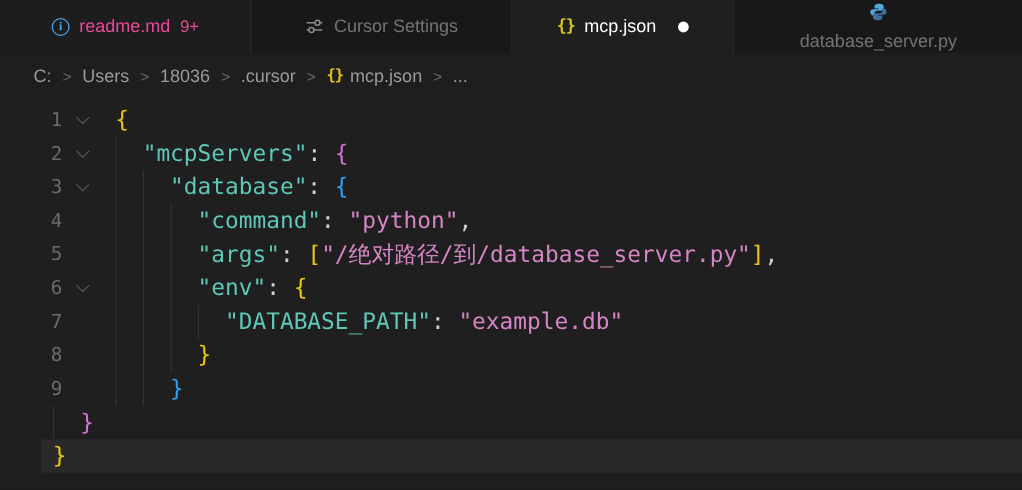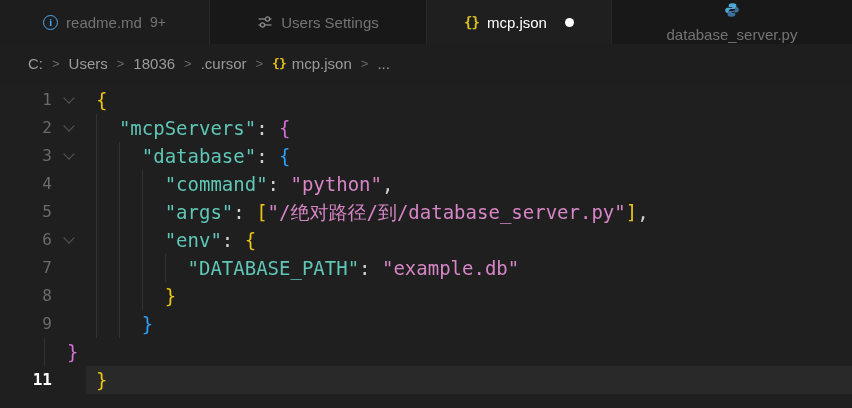--- a/index.html
+++ b/index.html
@@ -15,21 +15,21 @@
   .tab{
     display:flex;align-items:center;justify-content:center;gap:8px;
     height:100%;box-sizing:border-box;border-right:1px solid #282828;
     font-size:15px;color:#747474;cursor:pointer;white-space:nowrap;
   }
   .tab-0{width:210px;background:#1d1d1d;}
   .tab-1{width:217px;background:#181818;}
   .tab-2{width:185px;background:#1f1f1f;}
   .tab-3{width:240px;background:#181818;border-right:none;flex-direction:column;}
   .tab.active .tablabel{color:#ffffff;}
-  .tab.modified .tablabel,.tab.modified .tabbadge{color:#737373;}
+  .tab.modified .tablabel,.tab.modified .tabbadge{color:#ec4899;}
   .tabicon{display:inline-flex;align-items:center;justify-content:center;flex-shrink:0;}
   .icon-info{
     width:15px;height:15px;border-radius:50%;border:1.5px solid #4ba7ee;
     color:#4ba7ee;font-size:10px;font-weight:bold;box-sizing:border-box;
     font-family:"Liberation Serif",serif;
   }
   .icon-braces{color:#d7c11f;font-weight:bold;font-size:14px;letter-spacing:-1px;
     font-family:"DejaVu Sans Mono",monospace;}
   .tabbadge{font-size:14px;}
   .dirty-dot{width:9px;height:9px;border-radius:50%;background:#ffffff;margin-left:10px;}
@@ -81,21 +81,21 @@
         <span class="tabicon icon-sliders">
           <svg width="16" height="16" viewBox="0 0 16 16">
             <g stroke="#8a8a8a" stroke-width="1.3" fill="none">
               <line x1="1.5" y1="5" x2="14.5" y2="5"></line>
               <circle cx="10.5" cy="5" r="2.1" fill="#181818"></circle>
               <line x1="1.5" y1="11" x2="14.5" y2="11"></line>
               <circle cx="5.5" cy="11" r="2.1" fill="#181818"></circle>
             </g>
           </svg>
         </span>
-        <span class="tablabel">Users Settings</span>
+        <span class="tablabel">Cursor Settings</span>
       </div>
       <div class="tab tab-2 active">
         <span class="tabicon icon-braces">{}</span>
         <span class="tablabel">mcp.json</span>
         <span class="dirty-dot"></span>
       </div>
       <div class="tab tab-3">
         <span class="tabicon icon-python">
           <svg width="16" height="16" viewBox="0 0 16 16">
             <path fill="#4fa8d8" d="M7.9 1.2c-1.9 0-3.2.8-3.2 2.2v1.7h3.4v.6H3.6c-1.4 0-2.4 1-2.4 2.6s1 2.6 2.4 2.6h1.1V9.2c0-1.3 1.1-2.3 2.4-2.3h3.3c1.2 0 2-.8 2-2V3.4c0-1.4-1.3-2.2-3.2-2.2z"></path>
@@ -171,18 +171,17 @@
       <div class="line">
         <span class="num">9</span>
         <span class="foldcol"></span>
         <span class="code"><span class="guide"></span><span class="guide"></span><span class="tok-bb">}</span></span>
       </div>
       <div class="line">
         <span class="foldcol"></span>
         <span class="code"><span class="guide"></span><span class="tok-bm">}</span></span>
       </div>
       <div class="line current">
-        <span class="num">11</span>
         <span class="foldcol"></span>
         <span class="code"><span class="tok-by">}</span></span>
       </div>
     </div>
 </div>
 
 </body></html>

